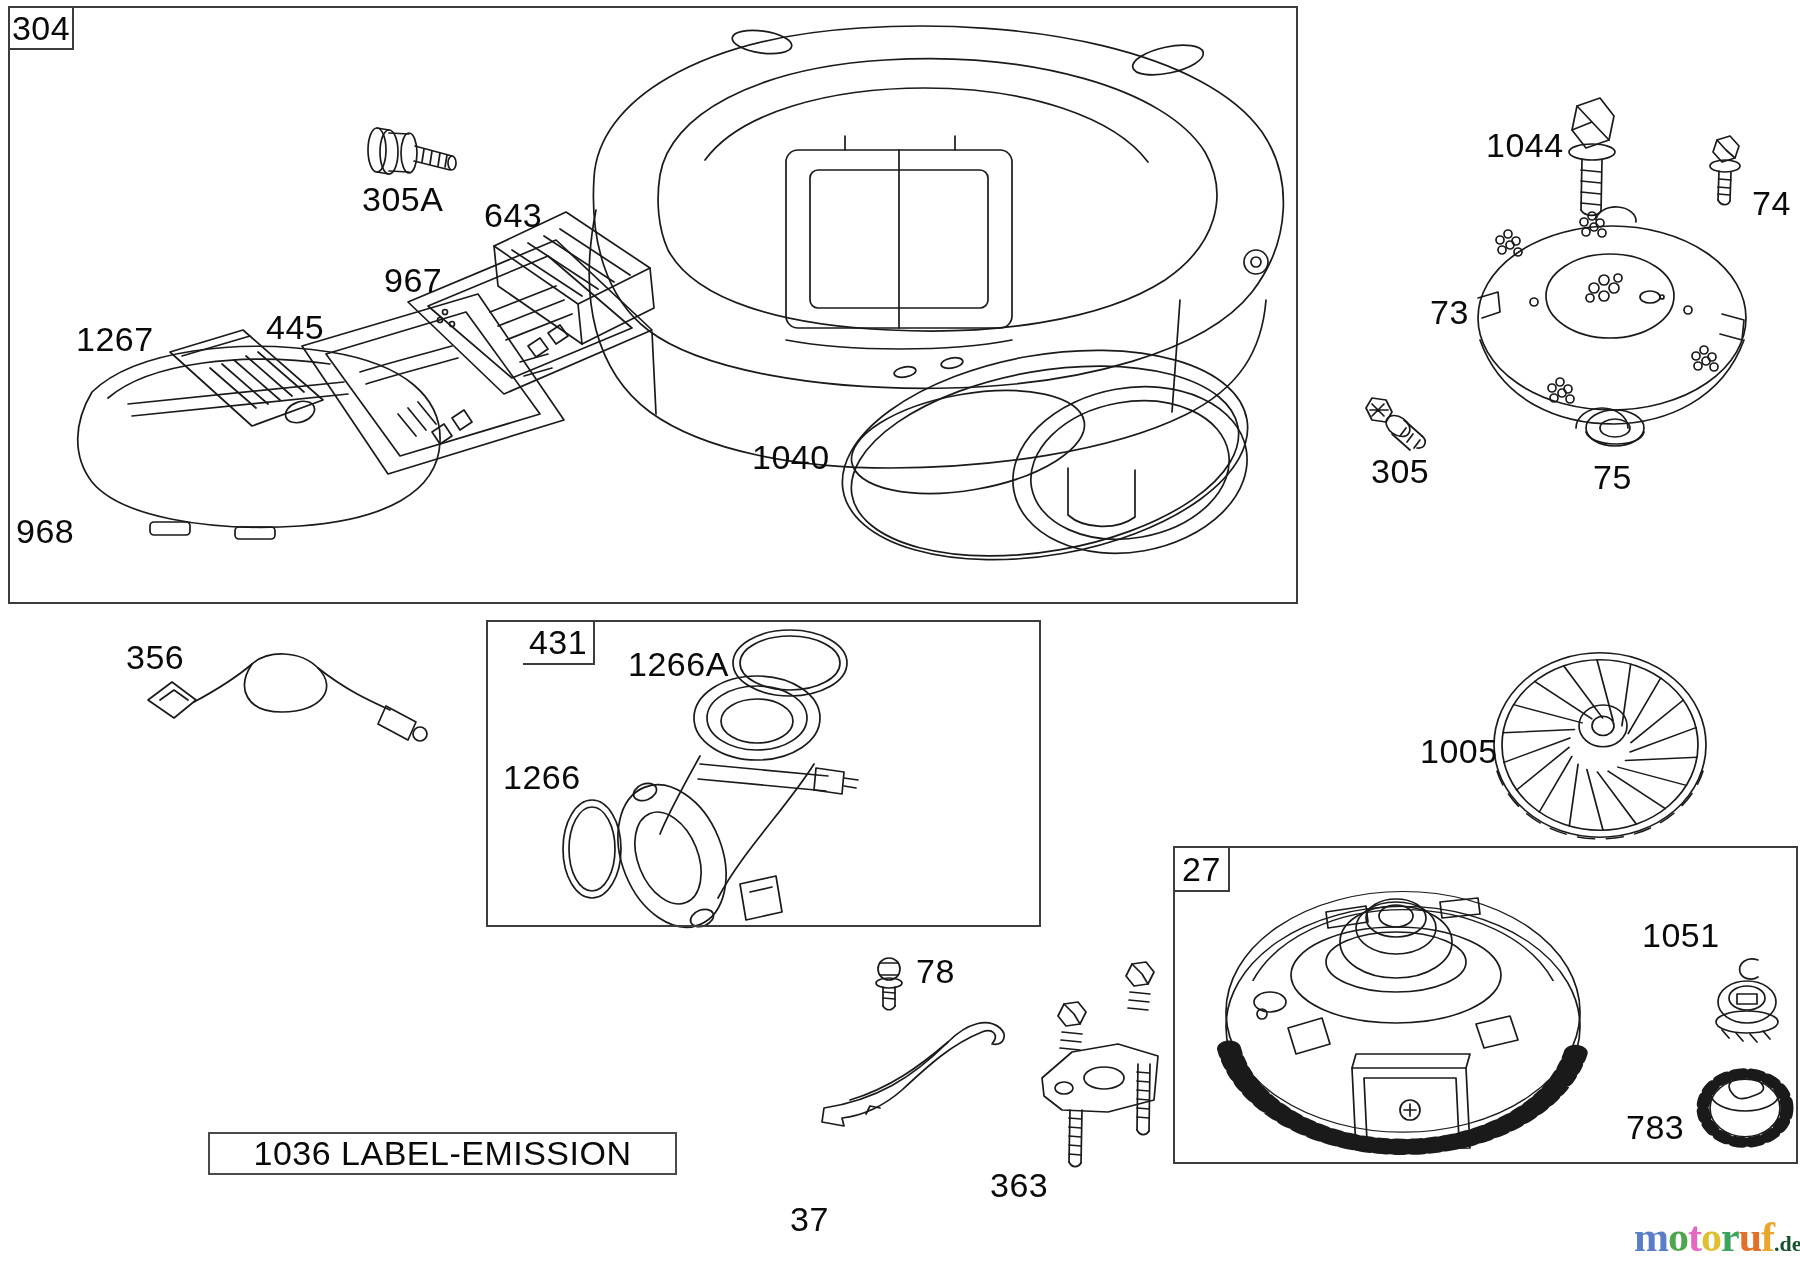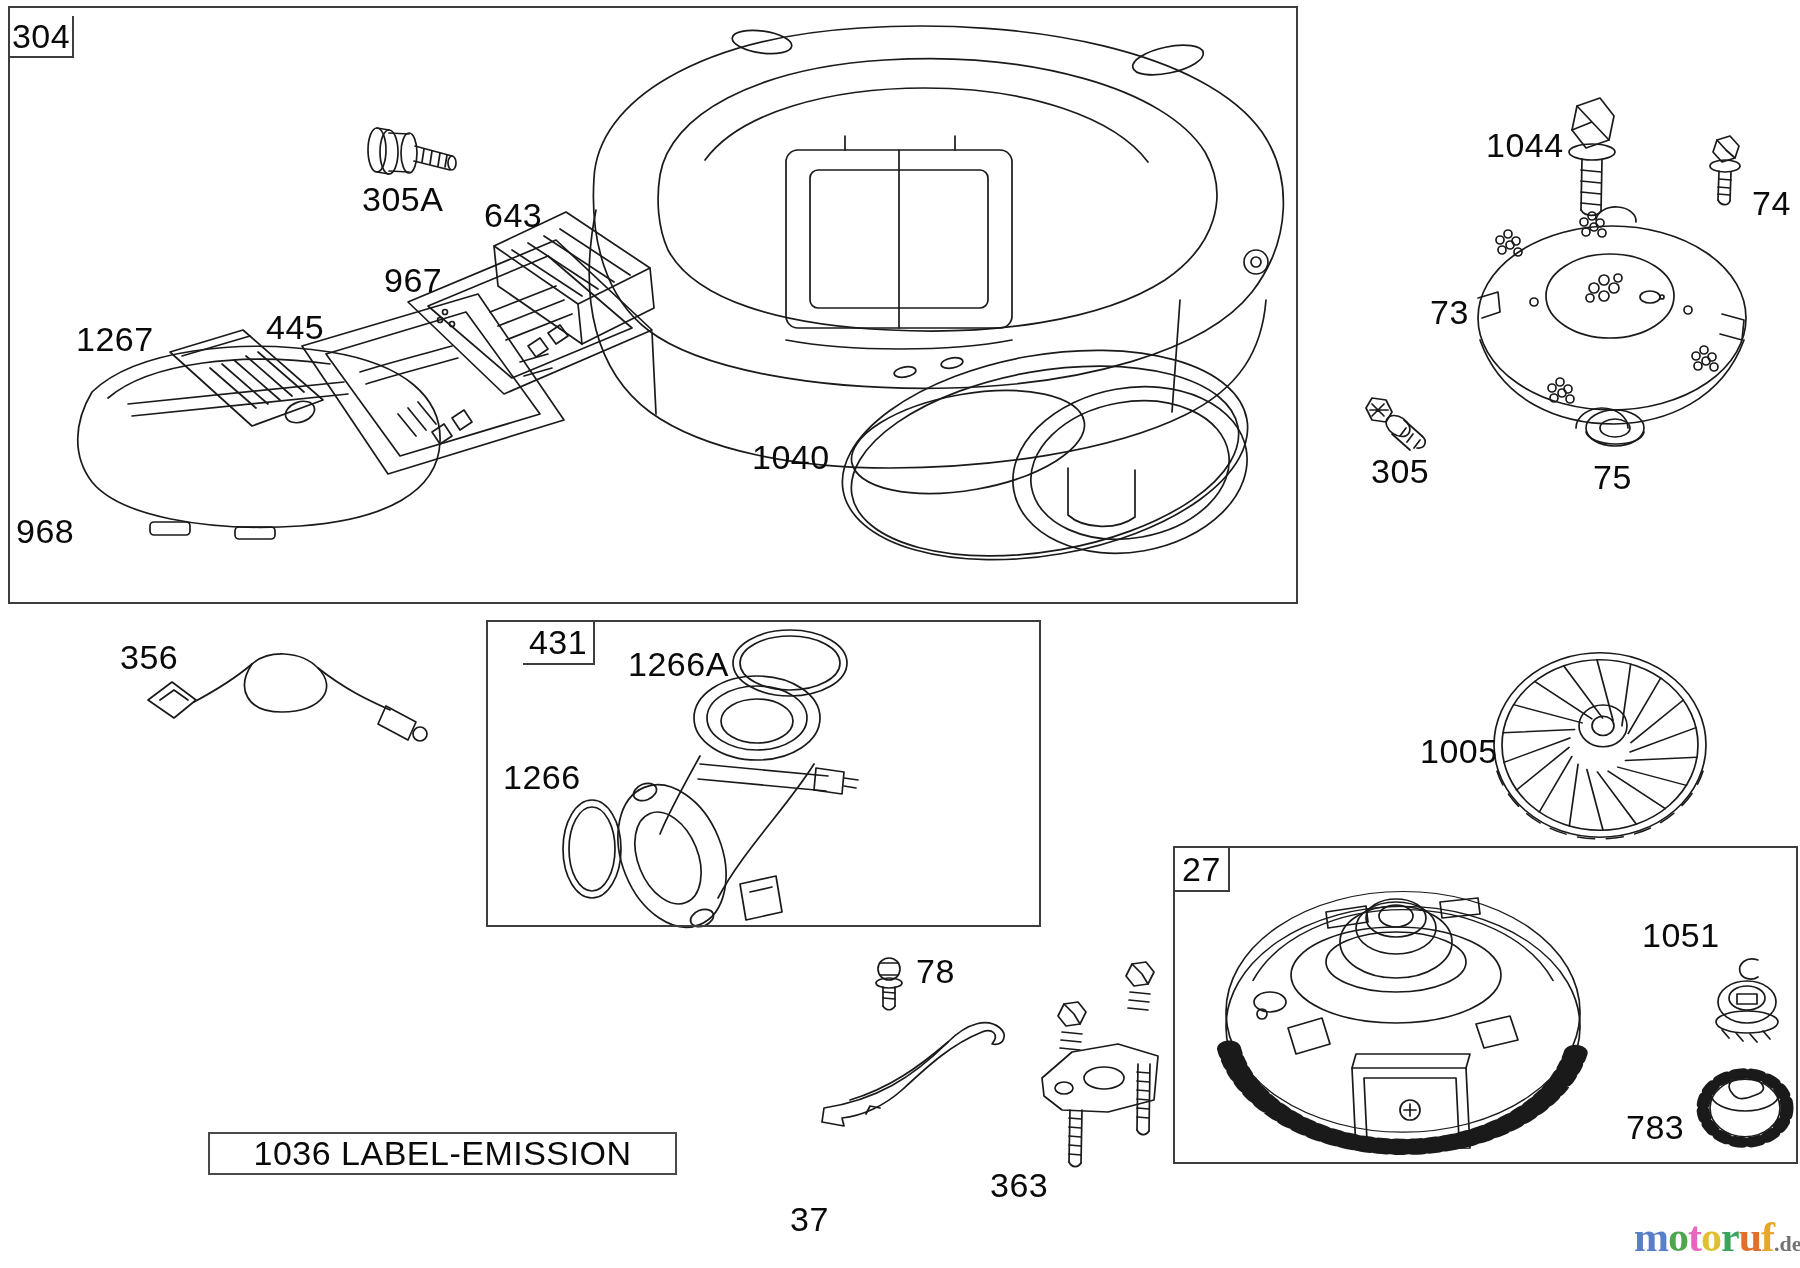--- a/index.html
+++ b/index.html
@@ -9,21 +9,21 @@
   .frame{position:absolute;border:2px solid #3d3d3d;background:transparent;}
   .tagbox{position:absolute;left:0;top:0;border-right:2px solid #3d3d3d;border-bottom:2px solid #3d3d3d;
           background:#fff;display:flex;align-items:center;justify-content:center;
           font-size:34px;letter-spacing:0.5px;}
   .plabel{position:absolute;font-size:34px;white-space:nowrap;letter-spacing:0.5px;}
   .emission-box{position:absolute;left:208px;top:1132px;width:465px;height:39px;border:2px solid #4a4a4a;
           display:flex;align-items:center;justify-content:center;font-size:34px;letter-spacing:0.5px;}
   .footer-note{position:absolute;left:443px;top:1224px;font-size:36px;letter-spacing:0px;}
   .logo{position:absolute;left:1634px;top:1216px;font-family:"Liberation Serif",serif;
         font-weight:bold;font-size:42px;letter-spacing:-1px;line-height:1;}
-  .logo .suffix{font-size:22px;color:#737373;letter-spacing:0;}
+  .logo .suffix{font-size:22px;color:#14532d;letter-spacing:0;}
 </style>
 </head>
 <body>
 
 <div class="stage">
 
   <svg class="artwork" width="1800" height="1268" viewBox="0 0 1800 1268">
     <g stroke="#1a1a1a" fill="none" stroke-width="1.7" stroke-linecap="round" stroke-linejoin="round">
 
       <g>
@@ -323,39 +323,39 @@
         <path d="M 1069 1162 C 1072 1168 1078 1168 1081 1163"></path>
         <path d="M 1138 1064 L 1137 1130 M 1150 1064 L 1149 1131"></path>
         <path d="M 1137 1072 L 1149 1073 M 1137 1081 L 1149 1082 M 1137 1090 L 1149 1091 M 1137 1099 L 1149 1100 M 1137 1108 L 1149 1109 M 1137 1117 L 1149 1118"></path>
         <path d="M 1137 1130 C 1140 1136 1146 1136 1149 1131"></path>
       </g>
 
     </g>
   </svg>
 
   <div class="frame" style="left:8px;top:6px;width:1286px;height:594px;">
-    <div class="tagbox" style="width:62px;height:40px;margin-top:8px;">304</div>
+    <div class="tagbox" style="width:62px;height:40px;">304</div>
   </div>
 
   <div class="frame" style="left:486px;top:620px;width:551px;height:303px;">
     <div class="tagbox" style="width:70px;height:41px;margin-left:35px;">431</div>
   </div>
 
   <div class="frame" style="left:1173px;top:846px;width:621px;height:314px;">
     <div class="tagbox" style="width:53px;height:42px;">27</div>
   </div>
 
   <div class="plabel" style="left:362px;top:180px;">305A</div>
   <div class="plabel" style="left:484px;top:196px;">643</div>
   <div class="plabel" style="left:384px;top:261px;">967</div>
   <div class="plabel" style="left:266px;top:308px;">445</div>
   <div class="plabel" style="left:76px;top:320px;">1267</div>
   <div class="plabel" style="left:16px;top:512px;">968</div>
   <div class="plabel" style="left:752px;top:438px;">1040</div>
-  <div class="plabel" style="left:120px;top:638px;">356</div>
+  <div class="plabel" style="left:126px;top:638px;">356</div>
   <div class="plabel" style="left:628px;top:645px;">1266A</div>
   <div class="plabel" style="left:503px;top:758px;">1266</div>
   <div class="plabel" style="left:1486px;top:126px;">1044</div>
   <div class="plabel" style="left:1752px;top:184px;">74</div>
   <div class="plabel" style="left:1430px;top:293px;">73</div>
   <div class="plabel" style="left:1371px;top:452px;">305</div>
   <div class="plabel" style="left:1593px;top:458px;">75</div>
   <div class="plabel" style="left:1420px;top:732px;">1005</div>
   <div class="plabel" style="left:1642px;top:916px;">1051</div>
   <div class="plabel" style="left:1626px;top:1108px;">783</div>

